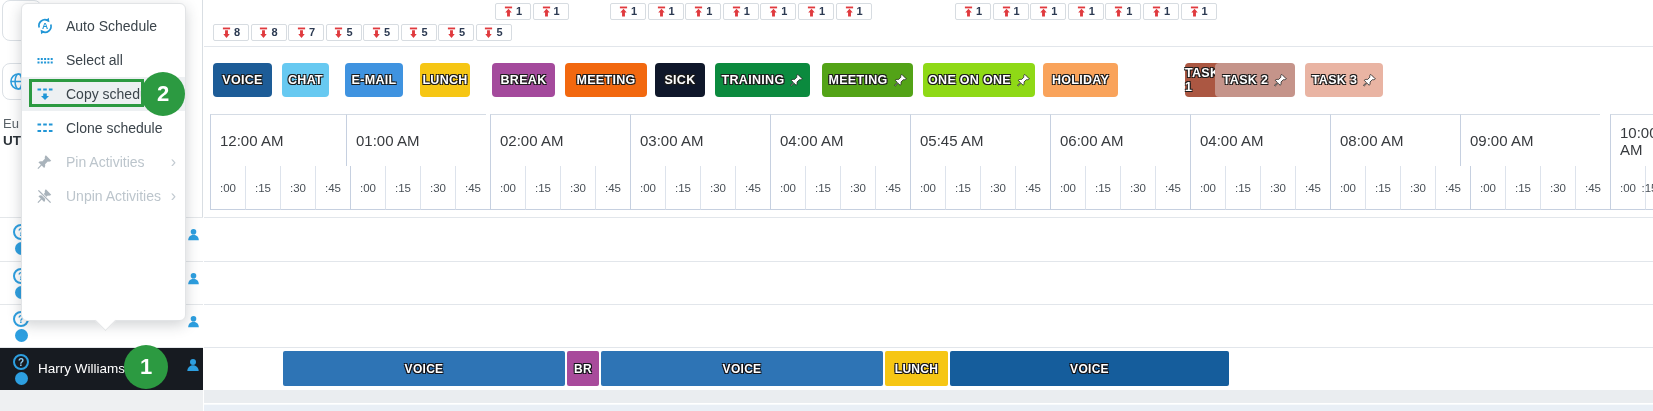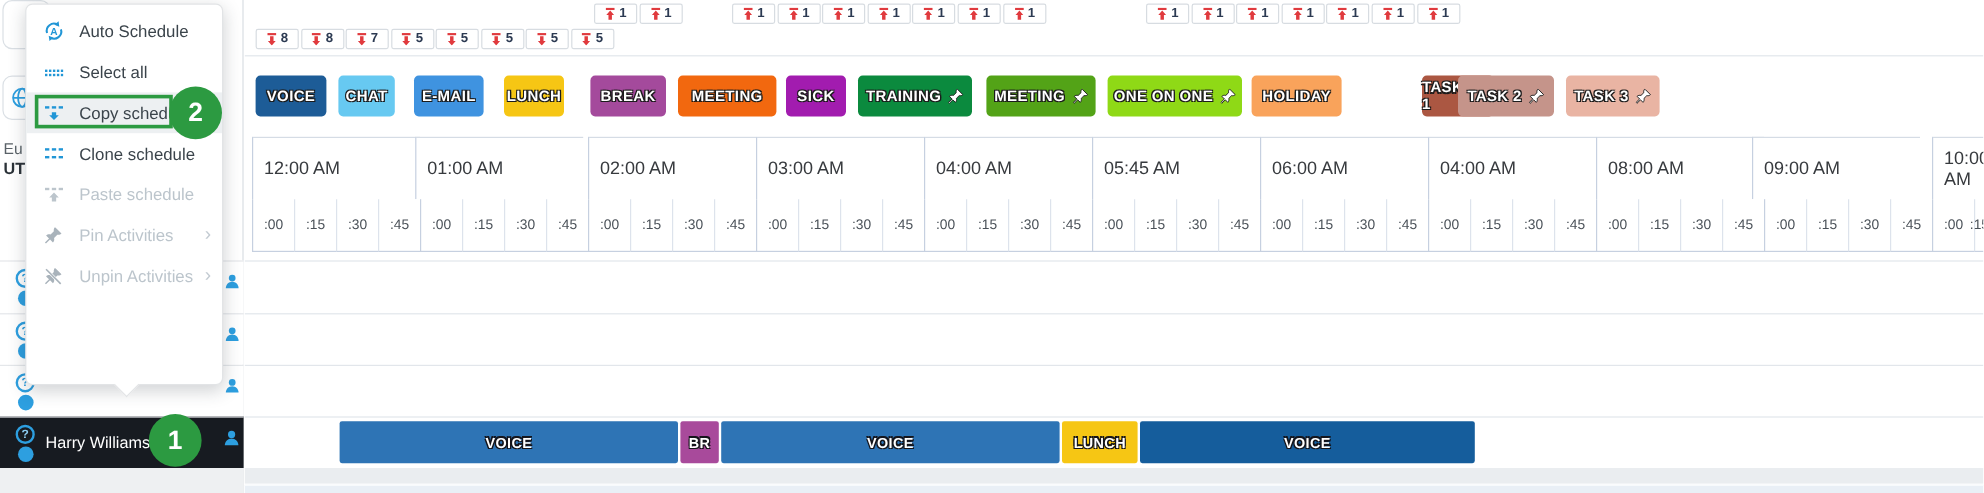--- a/index.html
+++ b/index.html
@@ -298,21 +298,21 @@
       </div>
       <div class="abtn" style="left: 420px; width: 50px; background: rgb(246, 198, 20);">
         <span>LUNCH</span>
       </div>
       <div class="abtn" style="left: 492px; width: 63px; background: rgb(164, 74, 156);">
         <span>BREAK</span>
       </div>
       <div class="abtn" style="left: 565px; width: 82px; background: rgb(242, 104, 15);">
         <span>MEETING</span>
       </div>
-      <div class="abtn" style="left: 655px; width: 50px; background: #a21caf;">
+      <div class="abtn" style="left: 655px; width: 50px; background: #0f172a;">
         <span>SICK</span>
       </div>
       <div class="abtn" style="left: 715px; width: 95px; background: rgb(11, 138, 62);">
         <span>TRAINING</span>
         <span style="display:flex">
           <svg width="13" height="13" viewBox="0 0 16 16">
             <path d="M10 .8 15.2 6c-.9 1-2.4 1.3-3.7 1L8.6 9.9c.4 1.4.1 3-1 4l-2.6-2.6-3.6 3.6-.9-.9 3.6-3.6L1.5 7.8c1-1.1 2.6-1.4 4-1L8.4 4c-.3-1.3 0-2.8 1-3.7z" fill="#fff" stroke="#222" stroke-width="1"></path>
           </svg>
         </span>
       </div>
@@ -604,31 +604,20 @@
               <rect x="11.9" y="1.5" width="3.6" height="2"></rect>
               <rect x="0.5" y="8" width="3.6" height="2"></rect>
               <rect x="6.2" y="8" width="3.6" height="2"></rect>
               <rect x="11.9" y="8" width="3.6" height="2"></rect>
             </svg>
           </span>
           <span>Clone schedule</span>
         </div>
         <div class="mitem dis">
           <span class="micon">
-            <svg width="16" height="14" viewBox="0 0 16 14" fill="#bcc5cc">
-              <rect x="0.5" y="1.5" width="3.6" height="2"></rect>
-              <rect x="6.2" y="1.5" width="3.6" height="2"></rect>
-              <rect x="11.9" y="1.5" width="3.6" height="2"></rect>
-              <path d="M8 5.5 L12 9.5 H9.8 V13 H6.2 V9.5 H4 Z"></path>
-            </svg>
-          </span>
-          <span>Paste schedule</span>
-        </div>
-        <div class="mitem dis">
-          <span class="micon">
             <svg width="15" height="15" viewBox="0 0 16 16">
               <path d="M10 .8 15.2 6c-.9 1-2.4 1.3-3.7 1L8.6 9.9c.4 1.4.1 3-1 4l-2.6-2.6-3.6 3.6-.9-.9 3.6-3.6L1.5 7.8c1-1.1 2.6-1.4 4-1L8.4 4c-.3-1.3 0-2.8 1-3.7z" fill="#a9b3bb"></path>
             </svg>
           </span>
           <span>Pin Activities</span>
           <span class="chev">›</span>
         </div>
         <div class="mitem dis">
           <span class="micon">
             <svg width="15" height="15" viewBox="0 0 16 16">

